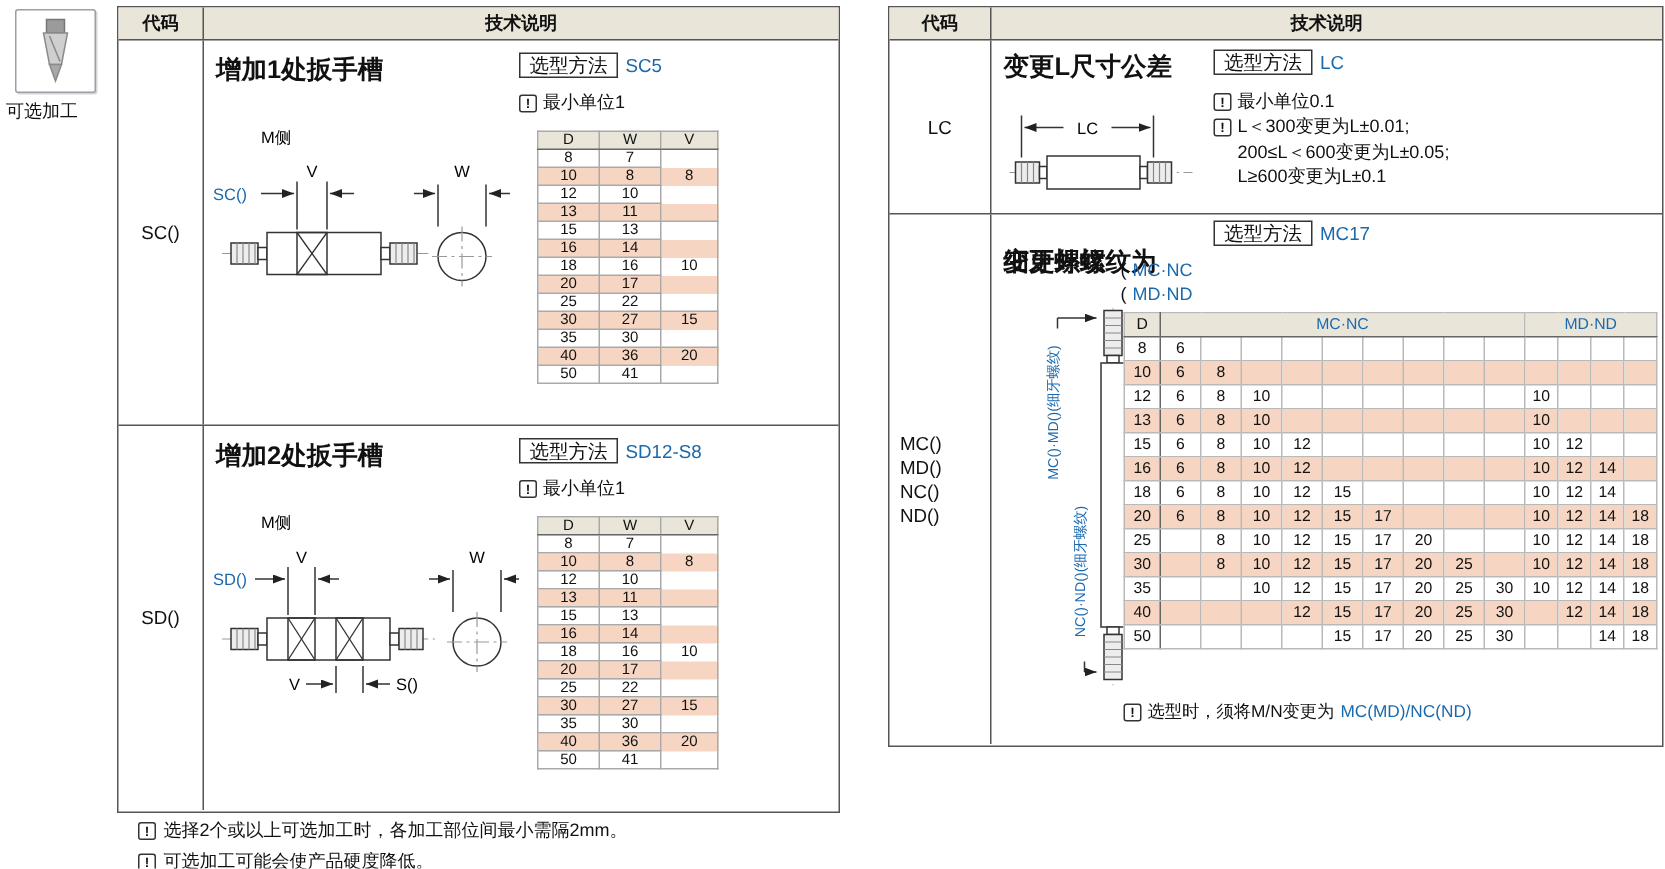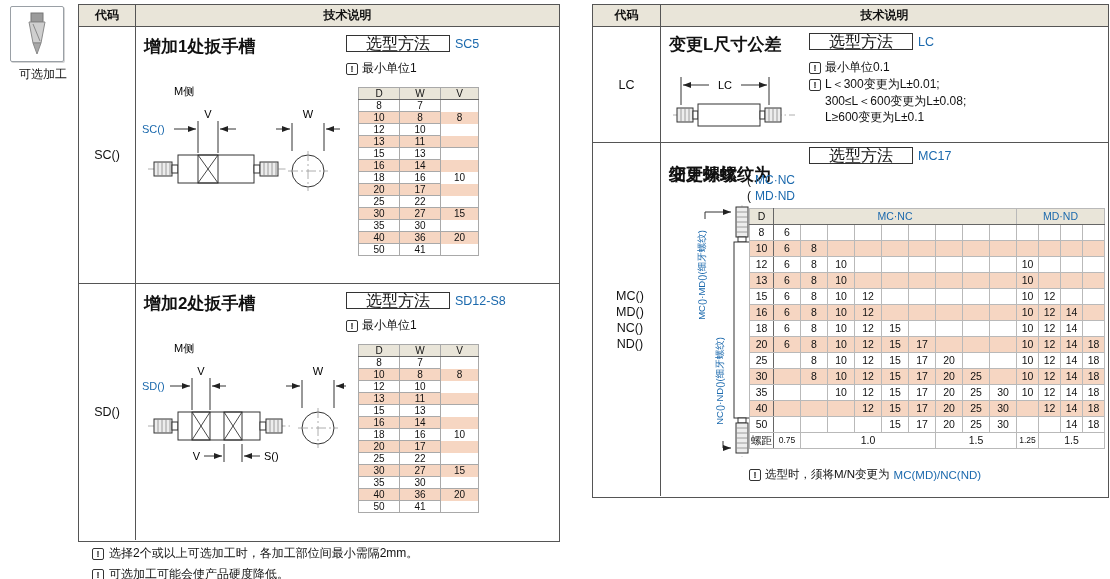--- a/index.html
+++ b/index.html
@@ -5,42 +5,42 @@
   :root{
     --blue:#1b69ad; --pink:#f6d6c2; --beige:#e9e5d9; --bd:#555; --grid:#a9a9a9;
   }
   *{margin:0;padding:0;box-sizing:border-box}
   body{font-family:"Liberation Sans","DejaVu Sans",sans-serif;background:#fff;color:#111}
   .page{position:relative;width:1110px;height:579px;background:#fff;overflow:hidden;font-size:12px}
 
   
   .tool-box{position:absolute;left:10px;top:6px;width:54px;height:56px;border:1px solid #9aa0a6;background:#fff;
             display:flex;align-items:center;justify-content:center;border-radius:2px;box-shadow:1px 1px 0 #d5d5d5}
-  .tool-label{position:absolute;left:19px;top:66px;width:72px;font-size:12px}
+  .tool-label{position:absolute;left:4px;top:66px;width:72px;font-size:12px}
 
   
   .panel{position:absolute;border:1px solid var(--bd);background:#fff}
   #left-panel{left:78px;top:4px;width:482px;height:538px}
   #right-panel{left:592px;top:4px;width:517px;height:494px}
   .phead{display:flex;height:22px;background:var(--beige);border-bottom:1px solid var(--bd);font-weight:bold;align-items:center}
   .phead-code{text-align:left;border-right:1px solid var(--bd);align-self:stretch;display:flex;align-items:center;justify-content:center}
   .phead-desc{flex:1;text-align:center}
   #left-panel .phead-code,#left-panel .pcode{width:57px}
   #right-panel .phead-code,#right-panel .pcode{width:68px}
   .prow{display:flex}
   .prow.sep{border-top:1px solid var(--bd)}
   .row-sc{height:256px}.row-sd{height:257px}
   .row-lc{height:115px}.row-mc{height:354px}
   .pcode{display:flex;align-items:center;justify-content:center;border-right:1px solid var(--bd);font-size:12.5px;flex:none}
-  .pcode.multi{flex-direction:column;align-items:center;justify-content:center;padding-left:7px;line-height:16px}
+  .pcode.multi{flex-direction:column;align-items:flex-start;justify-content:center;padding-left:7px;line-height:16px}
   .pdesc{position:relative;flex:1}
 
   .cell-title{position:absolute;left:8px;font-weight:bold;font-size:17px}
   .method{position:absolute;display:flex;align-items:center;gap:5px;white-space:nowrap}
-  .method-box{border:1px solid #333;padding:0 19px;line-height:15px;font-size:16px}
+  .method-box{border:1px solid #333;padding:0 6px;line-height:15px;font-size:13px}
   .method-val{color:var(--blue);font-size:12.5px}
   .note{position:absolute;font-size:12px;display:flex;align-items:center;gap:4px;white-space:nowrap}
   .note-icon{display:inline-block;width:12px;height:12px;border:1px solid #333;border-radius:2px;font-size:9px;
              font-weight:bold;line-height:10px;text-align:center;flex:none;background:#fff}
   .blue{color:var(--blue)}
   .blue-f{fill:var(--blue)}
 
   
   table.dwv{position:absolute;left:222px;top:60px;border-collapse:collapse;table-layout:fixed;width:120px;
             font-size:10px;text-align:center;border:1px solid #666;background:#fff}
@@ -394,21 +394,21 @@
         </div>
         <div class="note" style="left:148px;top:32px">
           <span class="note-icon">!</span>
           <span>最小单位0.1</span>
         </div>
         <div class="note" style="left:148px;top:49px">
           <span class="note-icon">!</span>
           <span>L＜300变更为L±0.01;</span>
         </div>
         <div class="note" style="left:164px;top:66px">
-          <span>300≤L＜600变更为L±0.08;</span>
+          <span>200≤L＜600变更为L±0.05;</span>
         </div>
         <div class="note" style="left:164px;top:82px">
           <span>L≥600变更为L±0.1</span>
         </div>
 
         <svg class="diag" style="left:8px;top:46px" width="130" height="62" viewBox="0 0 130 62">
           <defs>
               <marker id="m-lc" markerWidth="9" markerHeight="8" refX="8" refY="3" orient="auto">
                 <path d="M0,0 L8,3 L0,6 Z" fill="#222"></path>
               </marker>
@@ -711,28 +711,20 @@
                 <td>15</td>
                 <td>17</td>
                 <td>20</td>
                 <td>25</td>
                 <td>30</td>
                 <td class="md0"></td>
                 <td></td>
                 <td>14</td>
                 <td>18</td>
               </tr>
-              <tr class="pitch">
-                <td class="dcol">螺距</td>
-                <td colspan="1" class="small">0.75</td>
-                <td colspan="5" class="">1.0</td>
-                <td colspan="3" class="">1.5</td>
-                <td colspan="1" class="md0 small">1.25</td>
-                <td colspan="3" class="">1.5</td>
-              </tr>
             </tbody>
           </table>
 
         <div class="mc-foot">
           <span class="note-icon">!</span>
           <span>选型时，须将M/N变更为</span>
             <span class="blue">MC(MD)/NC(ND)</span>
         </div>
       </div>
     </div>

